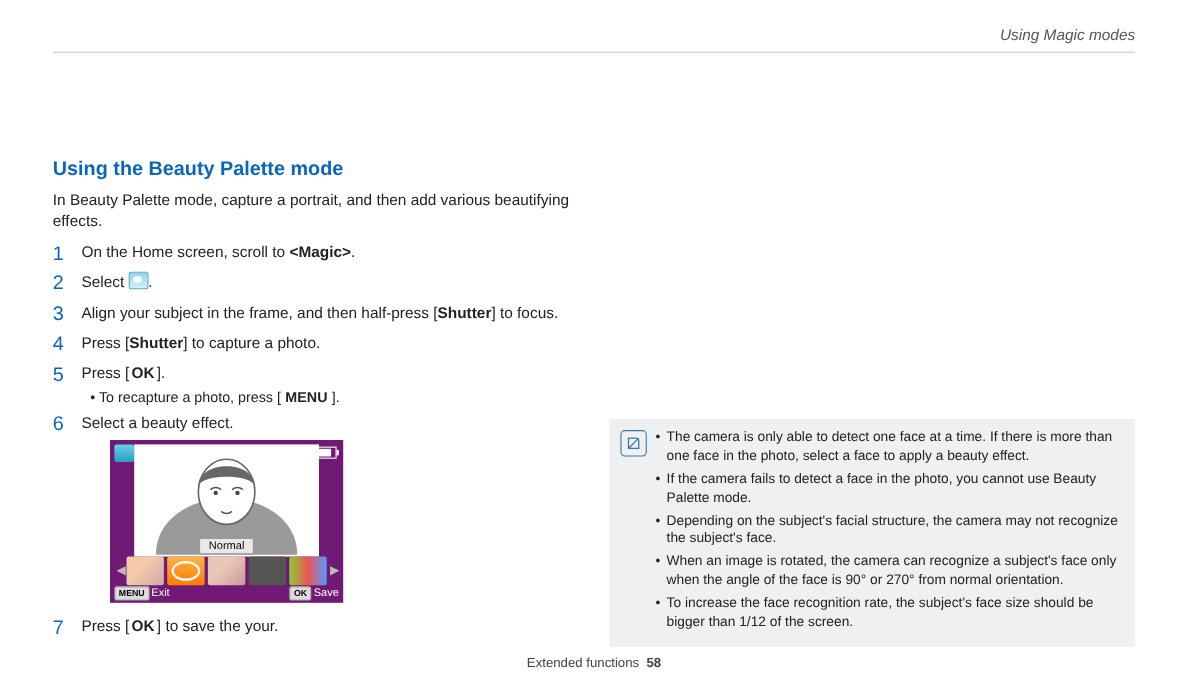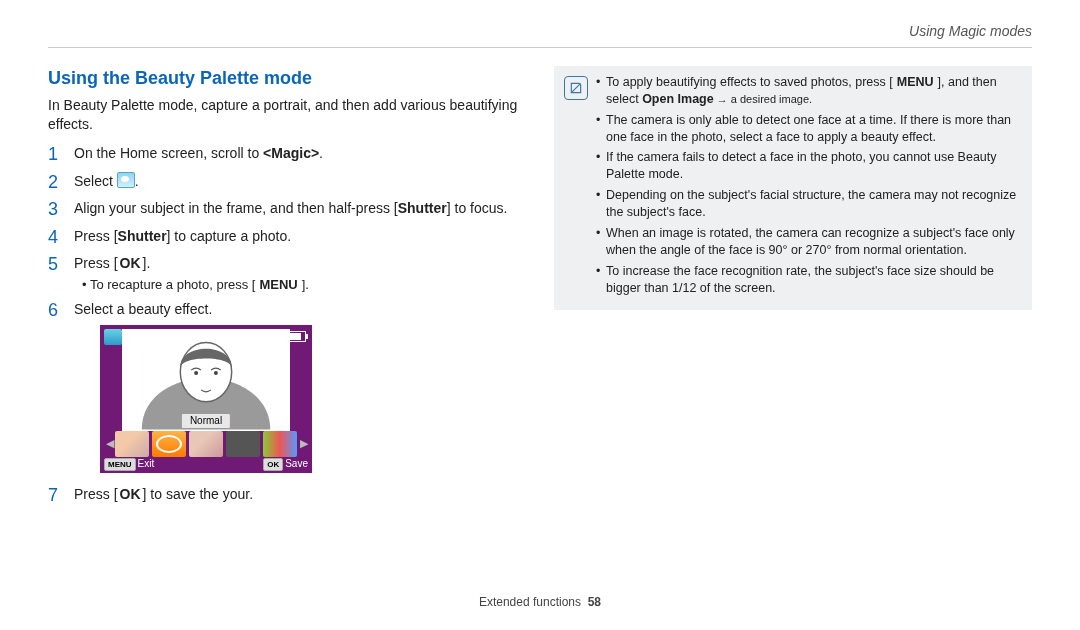--- a/index.html
+++ b/index.html
@@ -28,20 +28,21 @@
     font-size: 14px;
     border-bottom: 1px solid #ccc;
     padding-bottom: 6px;
     margin-bottom: 18px;
     text-align: right;
   }
   .columns {
     display: flex;
     flex: 1;
     gap: 28px;
+    align-items: flex-end;
   }
   .col-left { flex: 1 1 50%; }
   .col-right { flex: 1 1 50%; }
   h2.section-title {
     color: #0a66b8;
     font-weight: 700;
     font-size: 18px;
     margin: 0 0 6px 0;
   }
   .intro { margin: 0 0 10px 0; }
@@ -304,23 +305,20 @@
 
     <div class="col-right">
       <div class="note-box">
         <div class="note-icon">
           <svg viewBox="0 0 24 24">
               <path fill="none" stroke="currentColor" stroke-width="2" d="M4 4h13l3 3v13H4z"></path>
               <path stroke="currentColor" stroke-width="2" d="M4 20 L20 4"></path>
             </svg>
         </div>
         <ul class="notes-list">
-          <li>
-            <span>To apply beautifying effects to saved photos, press [</span><span class="menu-box">MENU</span><span>], and then select </span><b>Open Image</b><span class="arrow-sm"> → a desired image.</span>
-          </li>
           <li>The camera is only able to detect one face at a time. If there is more than one face in the photo, select a face to apply a beauty effect.</li>
           <li>If the camera fails to detect a face in the photo, you cannot use Beauty Palette mode.</li>
           <li>Depending on the subject's facial structure, the camera may not recognize the subject's face.</li>
           <li>When an image is rotated, the camera can recognize a subject's face only when the angle of the face is 90° or 270° from normal orientation.</li>
           <li>To increase the face recognition rate, the subject's face size should be bigger than 1/12 of the screen.</li>
         </ul>
       </div>
     </div>
   </div>
 

